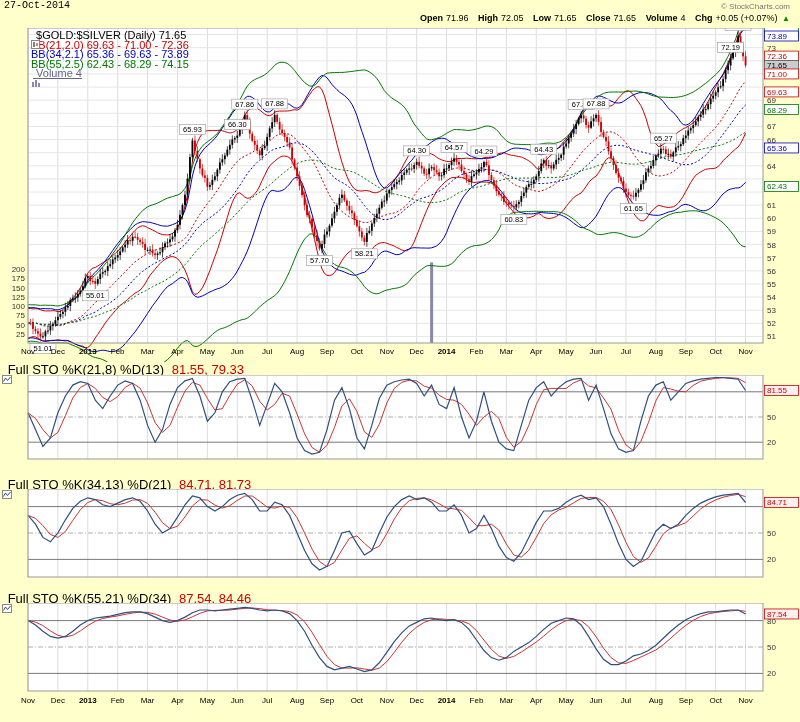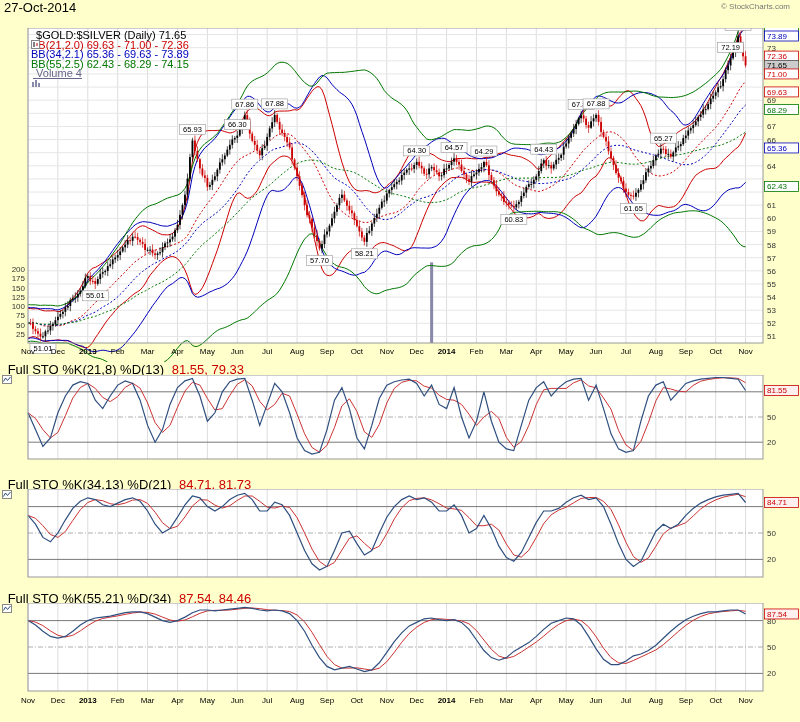--- a/index.html
+++ b/index.html
@@ -2,21 +2,21 @@
 <html><head>
 <meta charset="utf-8">
 <style>
   html,body{margin:0;padding:0;}
   body{width:800px;height:722px;position:relative;background:#FFFFCC;
        font-family:"Liberation Sans",sans-serif;overflow:hidden;color:#000;}
   .hdr{position:absolute;top:0;left:0;width:794px;height:28px;}
   .title-line{position:absolute;top:3px;left:4px;white-space:nowrap;}
   .sym{font-size:11px;font-weight:bold;}
   .desc{font-size:9px;color:#444;margin-left:4px;}
-  .date{position:absolute;top:0;left:4px;font-size:13px;}
+  .date{position:absolute;top:0;left:4px;font-size:10px;font-family:Liberation Mono, monospace;}
   .copyright{position:absolute;top:2px;right:4px;font-size:8px;color:#777;}
   .quote{position:absolute;top:13px;right:4px;font-size:9px;white-space:nowrap;}
   .ql{font-weight:bold;margin-left:7px;}
   .qv{margin-left:3px;}
   .arrow{color:#008800;margin-left:2px;font-size:8px;}
   svg{position:absolute;left:0;}
   svg text{font-family:"Liberation Sans",sans-serif;}
   #svg-main{top:28px;}
   #svg-p1{top:375px;}
   #svg-p2{top:489px;}
@@ -34,20 +34,29 @@
   .pv{color:#CC0000;margin-left:4px;}
 </style>
 </head>
 <body>
 
 <div class="page">
 
   <div class="hdr">
     <div class="copyright">© StockCharts.com</div>
     <div class="date">27-Oct-2014</div>
+    <div class="quote">
+      <span class="ql">Open</span><span class="qv">71.96</span>
+      <span class="ql">High</span><span class="qv">72.05</span>
+      <span class="ql">Low</span><span class="qv">71.65</span>
+      <span class="ql">Close</span><span class="qv">71.65</span>
+      <span class="ql">Volume</span><span class="qv">4</span>
+      <span class="ql">Chg</span><span class="qv">+0.05 (+0.07%)</span>
+      <span class="arrow">▲</span>
+    </div>
   </div>
 
   <svg id="svg-main" width="800" height="334">
       <rect x="28" y="0" width="735" height="315" fill="#FFFFFF"></rect>
       <g>
         <line x1="28" y1="0" x2="28" y2="315" stroke="#DDDDDD" stroke-width="1"></line>
         <line x1="57.89830508474576" y1="0" x2="57.89830508474576" y2="315" stroke="#DDDDDD" stroke-width="1"></line>
         <line x1="87.79661016949152" y1="0" x2="87.79661016949152" y2="315" stroke="#DDDDDD" stroke-width="1"></line>
         <line x1="117.69491525423729" y1="0" x2="117.69491525423729" y2="315" stroke="#DDDDDD" stroke-width="1"></line>
         <line x1="147.59322033898303" y1="0" x2="147.59322033898303" y2="315" stroke="#DDDDDD" stroke-width="1"></line>

